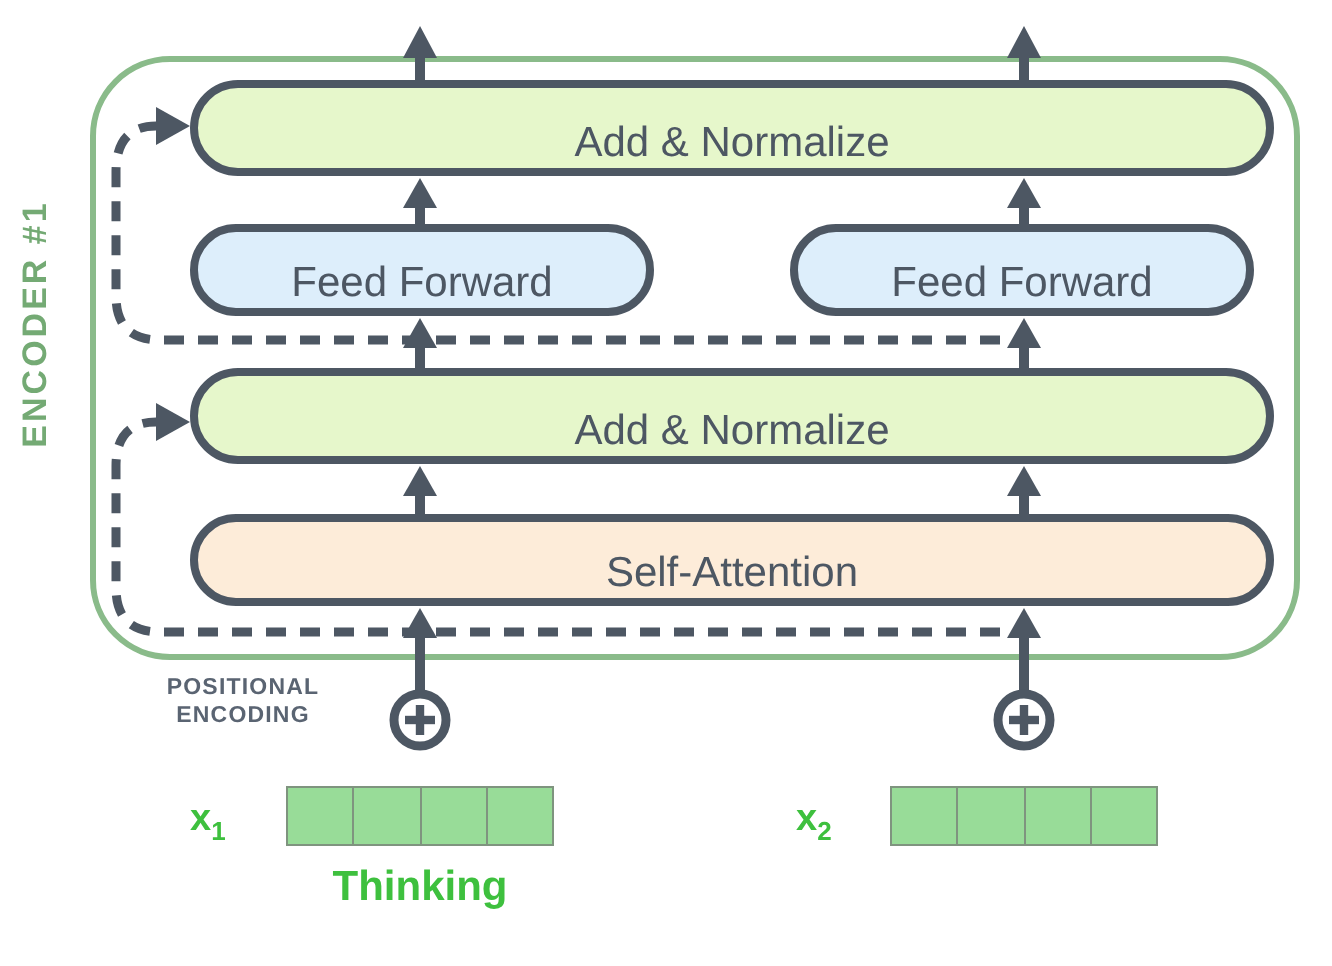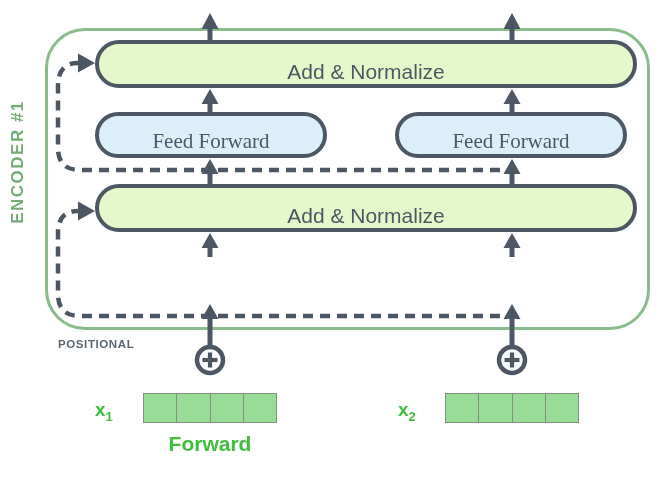--- a/index.html
+++ b/index.html
@@ -21,30 +21,30 @@
   }
   
   #wiring{position:absolute;left:0;top:0;z-index:2;pointer-events:none;}
   
   .layer{
     position:absolute;box-sizing:border-box;border:4px solid var(--box_border,#4d5763);
     border-radius:26px;display:flex;align-items:flex-end;justify-content:center;
     font-size:21px;color:var(--box_border,#4d5763);z-index:3;
   }
   .addnorm{background:var(--add_normalize_fill,#e6f7cb);}
-  .ff{background:var(--feed_forward_fill,#ddeefb);font-family:Liberation Serif, serif;}
+  .ff{background:var(--feed_forward_fill,#ddeefb);}
   .selfattn{background:var(--self_attention_fill,#fdecd9);}
   .an-top{left:95px;top:40px;width:542px;height:48px;}
   .ff-left{left:95px;top:112px;width:232px;height:46px;}
   .ff-right{left:395px;top:112px;width:232px;height:46px;}
   .an-mid{left:95px;top:184px;width:542px;height:48px;}
   .sa{left:95px;top:257px;width:542px;height:46px;}
   
   .pos-label{
-    position:absolute;left:58px;top:337px;width:127px;text-align:left;
+    position:absolute;left:58px;top:337px;width:127px;text-align:center;
     font-size:11.5px;font-weight:600;letter-spacing:0.6px;line-height:14px;
     color:var(--pos_text,#5a6472);z-index:3;
   }
   
   .vector{
     position:absolute;top:393px;width:134px;height:30px;display:flex;
     box-sizing:border-box;border:1px solid var(--cell_border,#7f947f);
     background:var(--cell_fill,#98dc98);z-index:3;
   }
   .vector .cell{flex:1;border-right:1px solid var(--cell_border,#7f947f);}
@@ -131,23 +131,27 @@
   </div>
   <div class="layer ff ff-left">
     <span>Feed Forward</span>
   </div>
   <div class="layer ff ff-right">
     <span>Feed Forward</span>
   </div>
   <div class="layer addnorm an-mid">
     <span>Add &amp; Normalize</span>
   </div>
+  <div class="layer selfattn sa">
+    <span>Self-Attention</span>
+  </div>
 
   <div class="pos-label">
     <div>POSITIONAL</div>
+    <div>ENCODING</div>
   </div>
 
   <div class="x-label x-left">
     <span>x</span><sub>1</sub>
   </div>
   <div class="vector vec-left">
       <div class="cell"></div>
       <div class="cell"></div>
       <div class="cell"></div>
       <div class="cell"></div>
@@ -156,15 +160,15 @@
   <div class="x-label x-right">
     <span>x</span><sub>2</sub>
   </div>
   <div class="vector vec-right">
       <div class="cell"></div>
       <div class="cell"></div>
       <div class="cell"></div>
       <div class="cell"></div>
     </div>
 
-  <div class="word-label word-left">Forward</div>
+  <div class="word-label word-left">Thinking</div>
 
 </div>
 
 </body></html>

